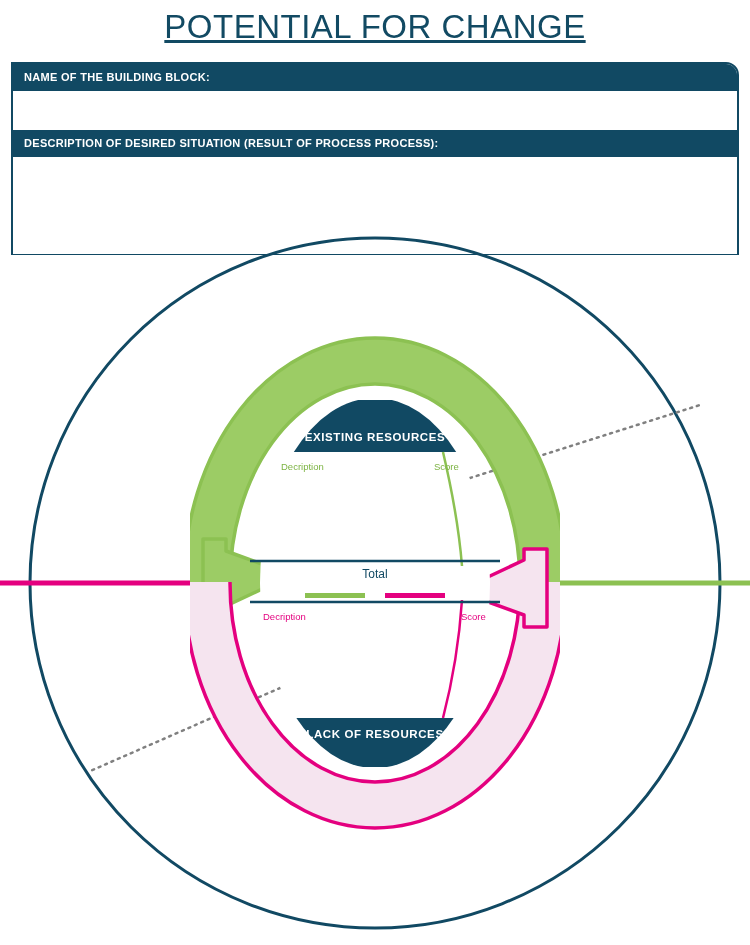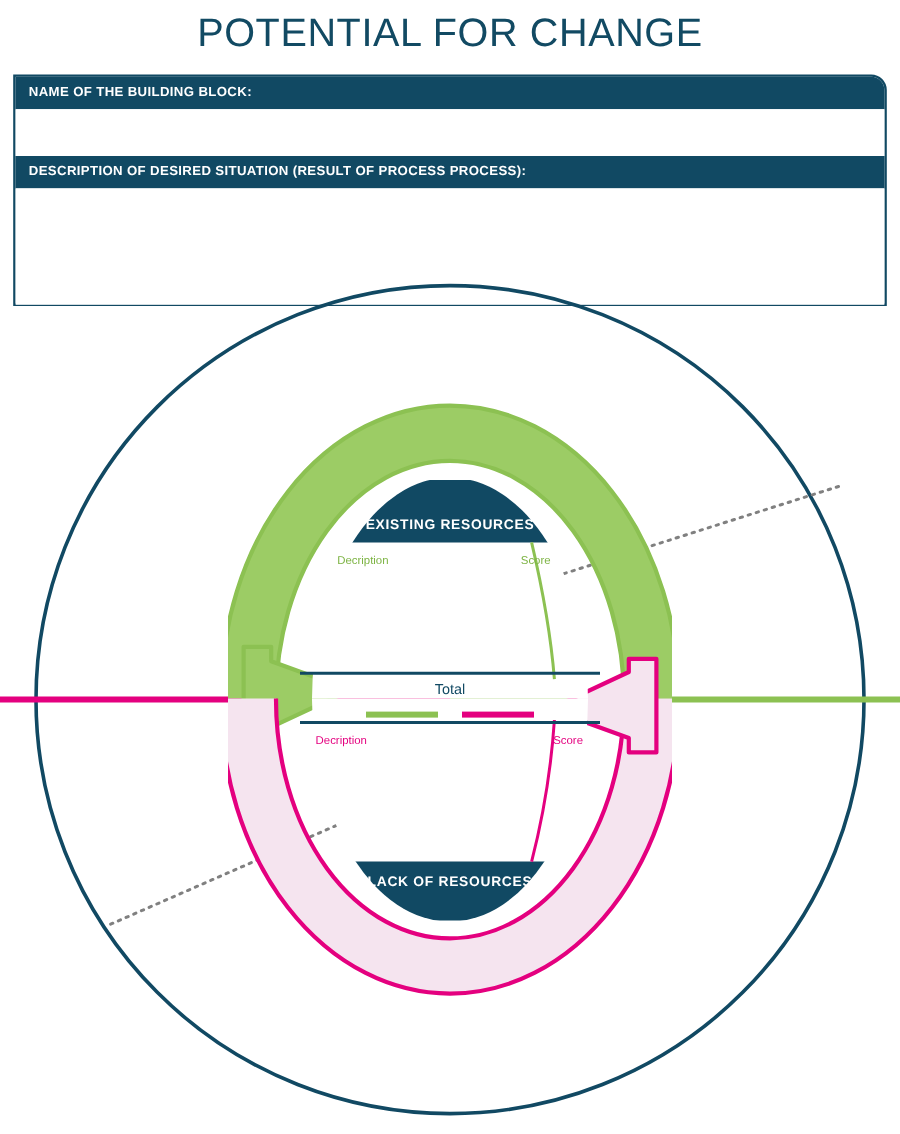--- a/index.html
+++ b/index.html
@@ -21,20 +21,21 @@
     position: absolute;
     top: 8px;
     left: 0;
     width: 750px;
     text-align: center;
     font-size: 33px;
     letter-spacing: 0.5px;
     color: #124a63;
     font-weight: 400;
     font-family: "Liberation Sans", sans-serif;
+    text-decoration: underline;
   }
   .form-block {
     position: absolute;
     left: 11px;
     top: 62px;
     width: 728px;
     height: 193px;
     border: 2px solid #114963;
     border-top-right-radius: 13px;
     box-sizing: border-box;

